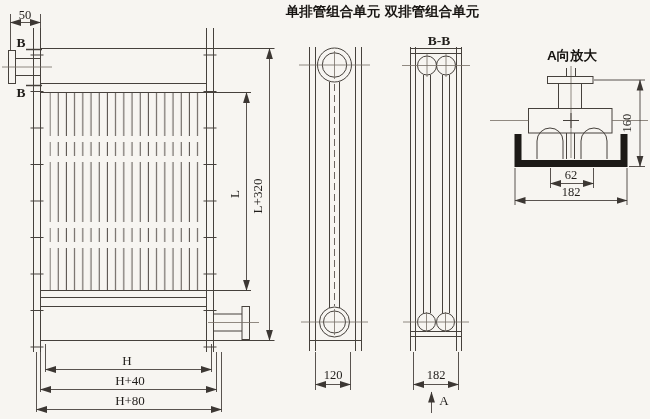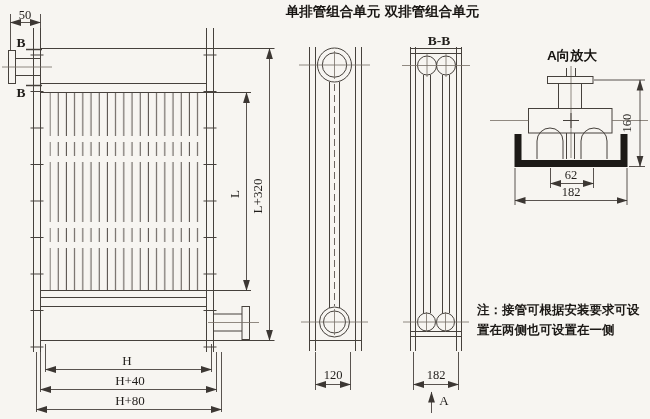--- a/index.html
+++ b/index.html
@@ -269,14 +269,13 @@
 
     <g>
       <line class="dim" x1="515" y1="168" x2="515" y2="205"></line>
       <line class="dim" x1="627" y1="168" x2="627" y2="205"></line>
       <line class="dim" x1="515" y1="200.5" x2="627" y2="200.5" marker-start="url(#mS)" marker-end="url(#mE)"></line>
       <text class="dimtxt" x="571" y="196" text-anchor="middle">182</text>
     </g>
   </g>
 </svg>
 
-<div class="note">注：接管可根据安装要求可设置在两侧也可设置在一侧</div>
 </div>
 
 </body></html>

